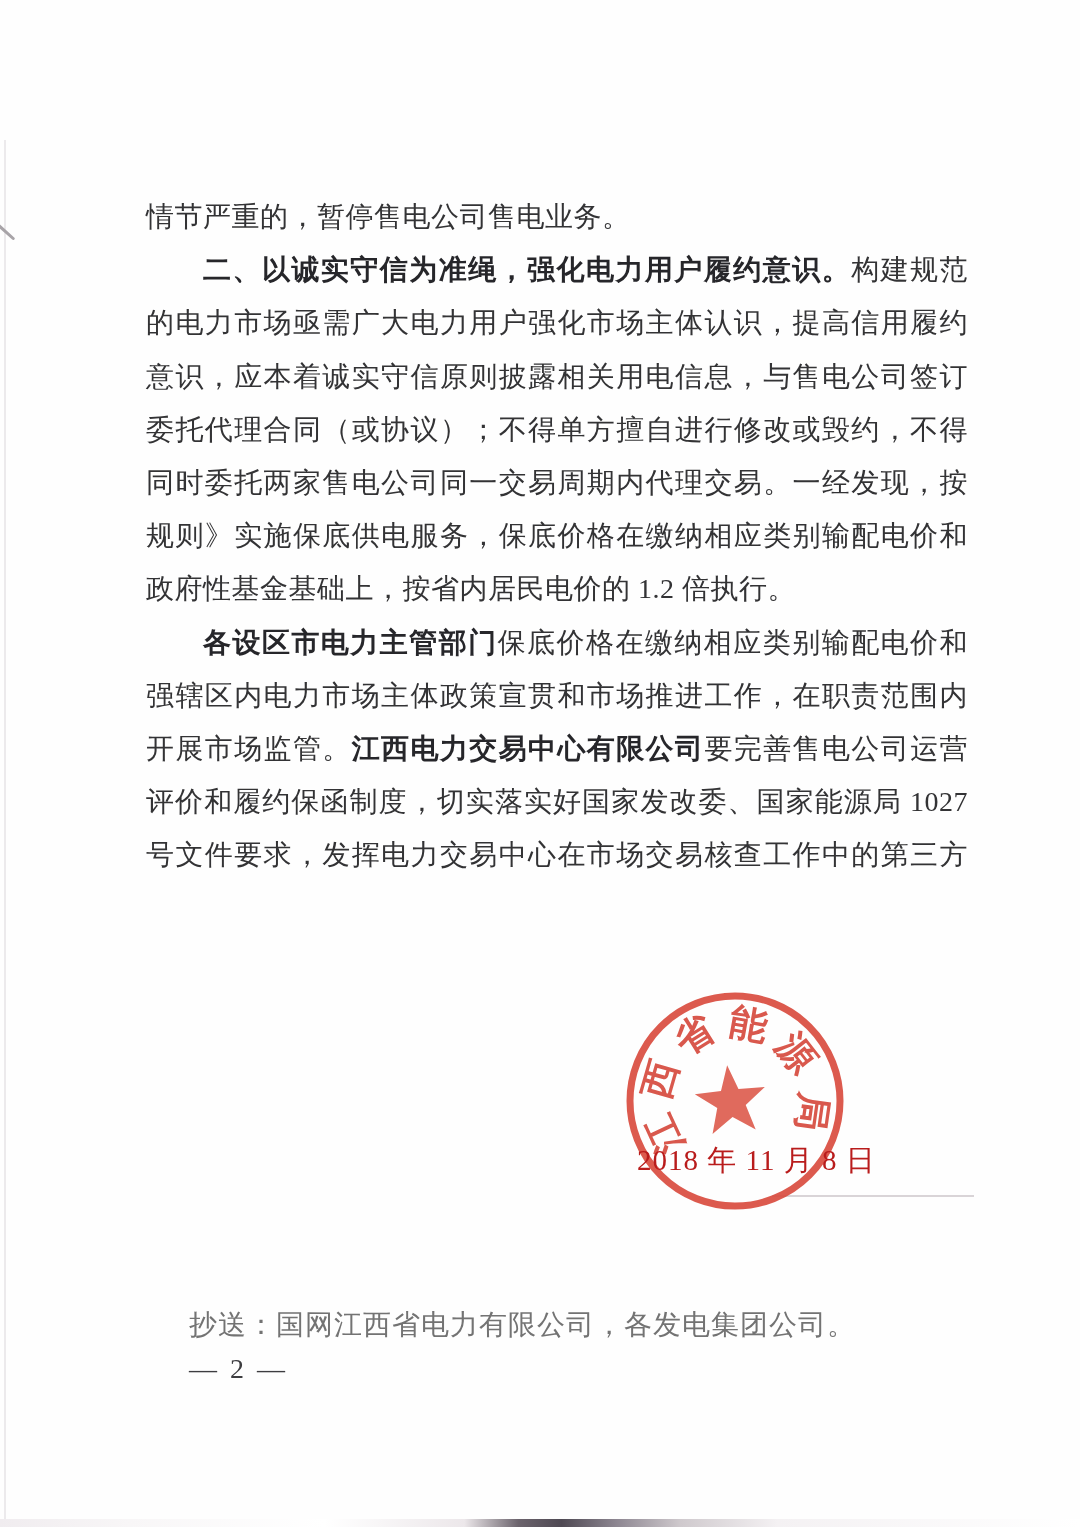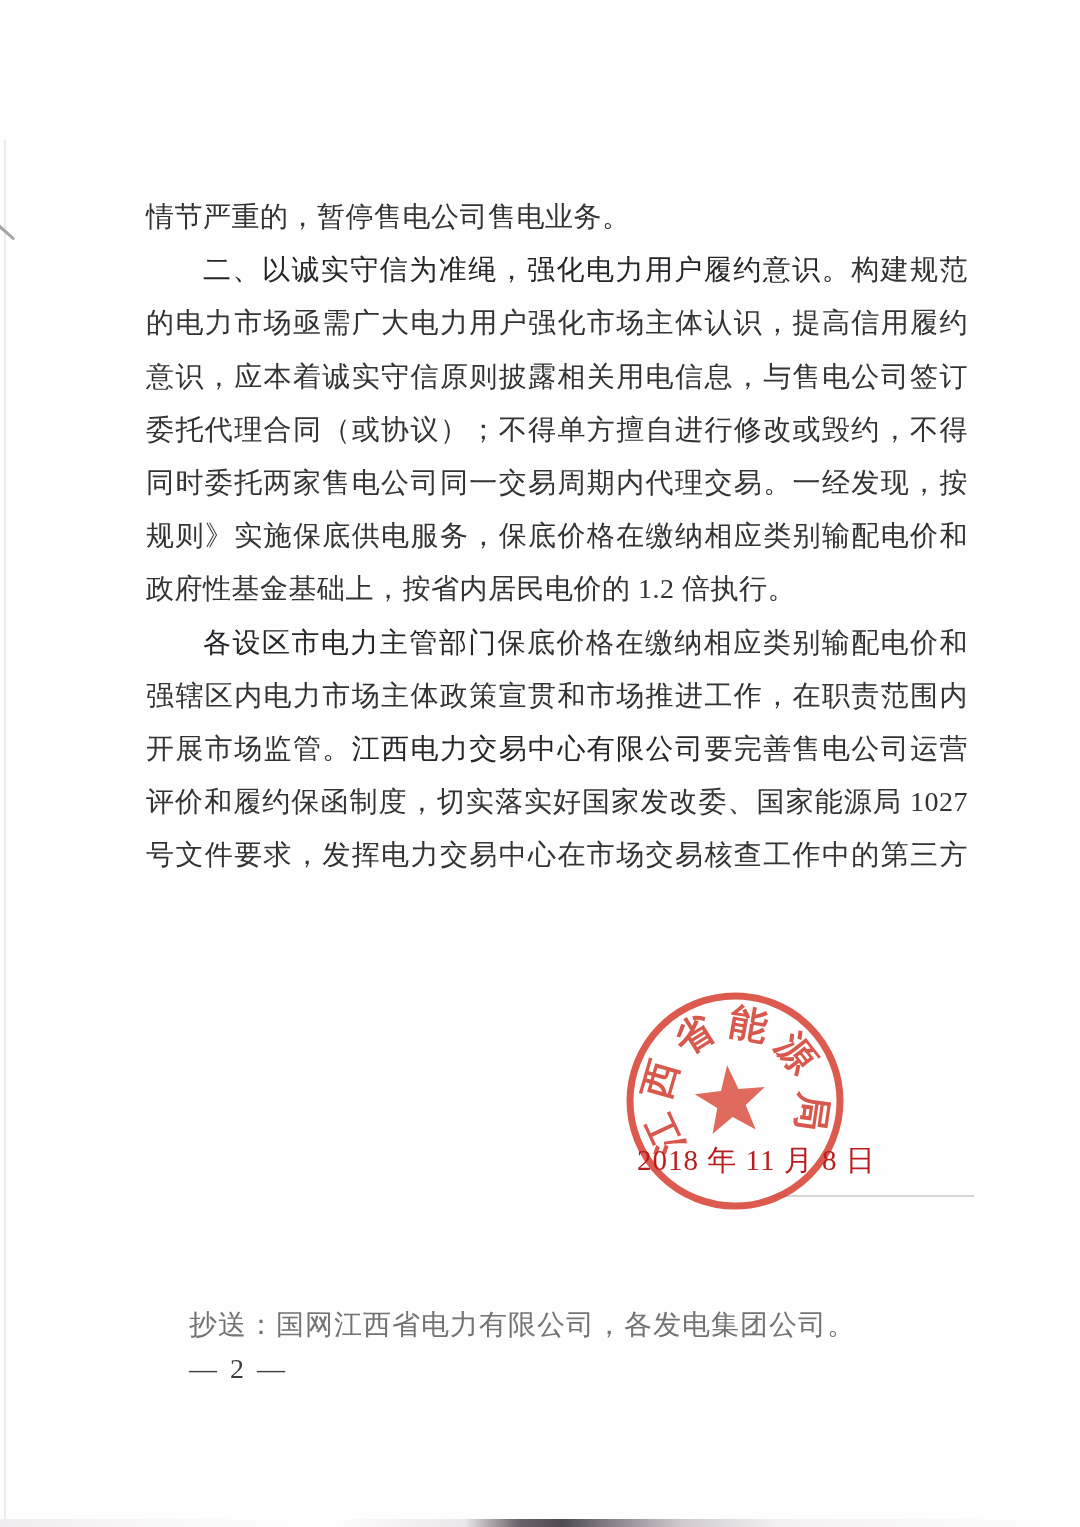--- a/index.html
+++ b/index.html
@@ -17,21 +17,21 @@
   }
   .line{
     height:53.2px;line-height:53.2px;
     letter-spacing:0.5px;
   }
   .line.justify{
     text-align:justify;
     text-align-last:justify;
   }
   .line.indent{padding-left:57px;}
-  .seg-bold{font-weight:normal;color:#26262a;}
+  .seg-bold{font-weight:bold;color:#26262a;}
   
   .date{
     position:absolute;left:630px;top:1141px;
     font-size:29px;color:#b91c1c;letter-spacing:1px;
     z-index:3;white-space:nowrap;margin-left:7px;
   }
   
   .stamp{
     position:absolute;left:622px;top:988px;
     width:226px;height:226px;z-index:2;

